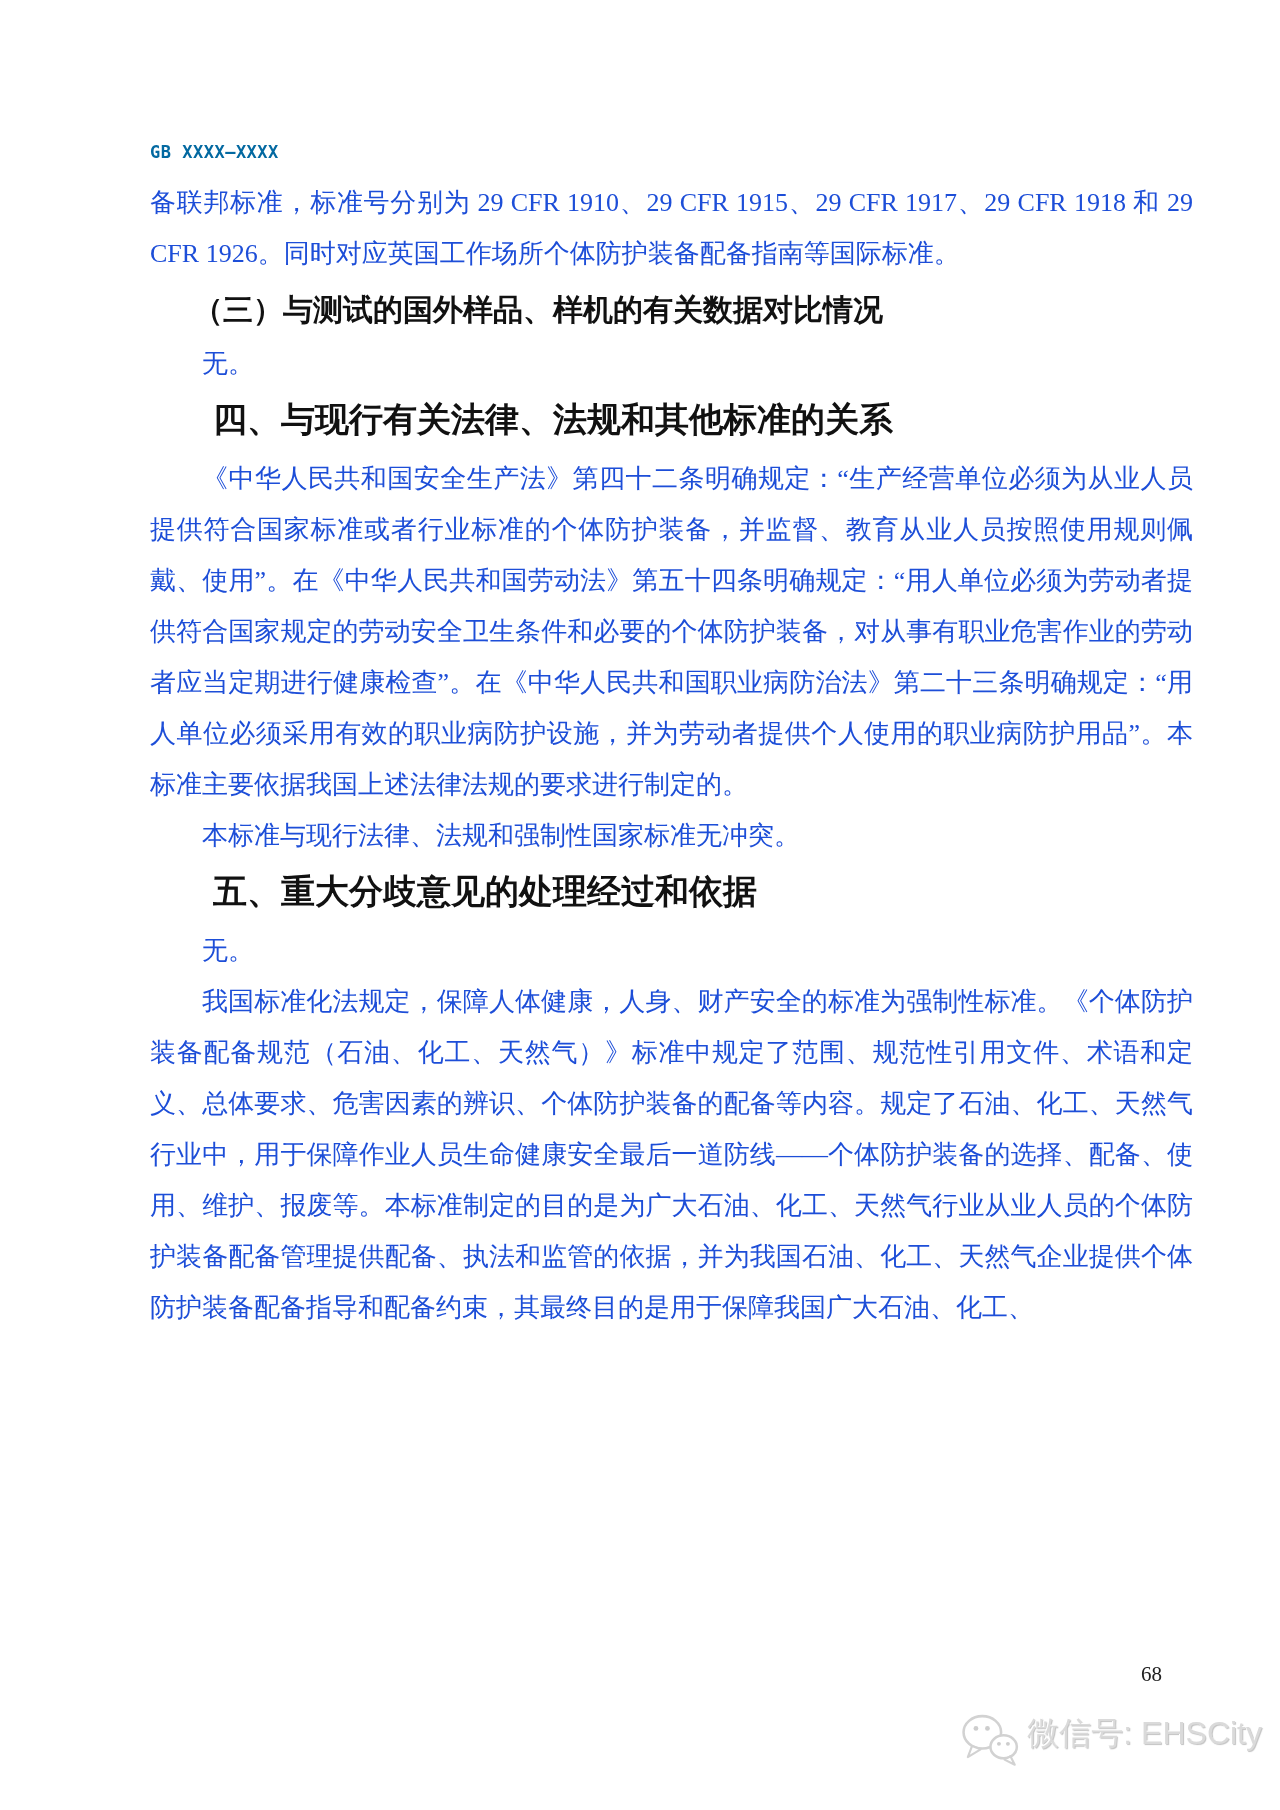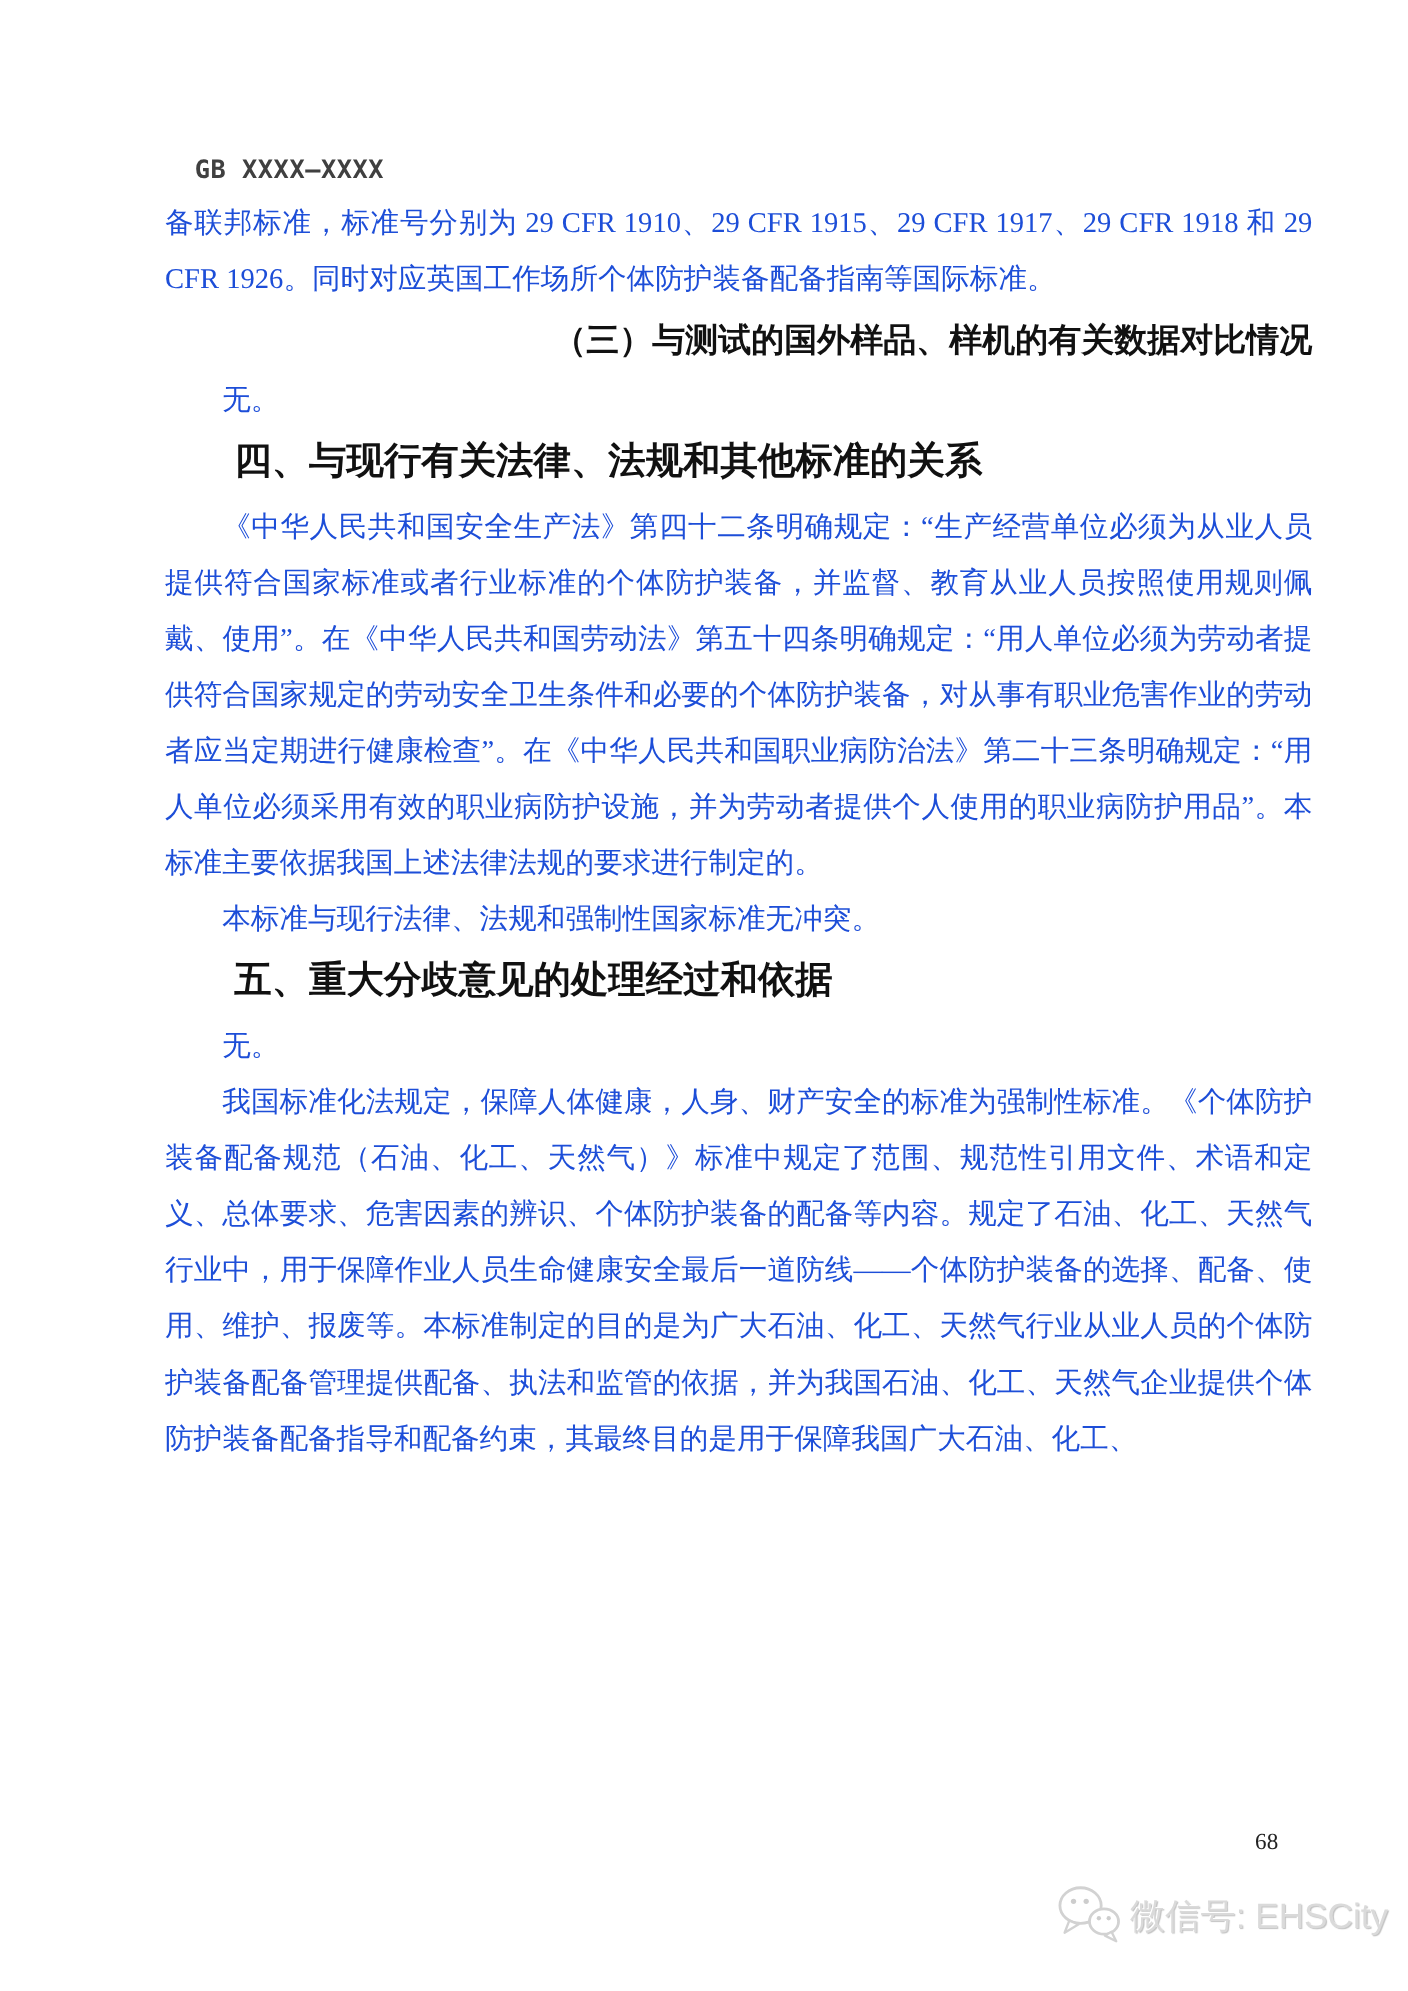--- a/index.html
+++ b/index.html
@@ -10,26 +10,25 @@
     background:#ffffff;
     overflow:hidden;
     font-family:"Liberation Serif", serif;
     color:#111111;
   }
   .header-code{
     position:absolute;
     left:150px;
     top:142px;
     font-family:"DejaVu Sans Mono", monospace;
-    font-size:23px;
+    font-size:17px;
     font-weight:bold;
     letter-spacing:0.5px;
-    color:#404040;
+    color:#0369a1;
     white-space:nowrap;
-    margin-left:27px;
   }
   .content{
     position:absolute;
     left:150px;
     top:177px;
     width:1043px;
   }
   .body-p{
     margin:0;
     font-size:26px;
@@ -42,21 +41,20 @@
   .body-p.no-indent{ text-indent:0; }
   .body-p.after-h3{ margin-top:7px; }
   .h3{
     margin:10px 0 0 0;
     padding-left:43px;
     font-family:"Liberation Sans", sans-serif;
     font-weight:bold;
     font-size:30px;
     line-height:42px;
     color:#111111;
-    text-align:right;
   }
   .h2{
     margin:6px 0 10px 0;
     padding-left:63px;
     font-family:"Liberation Sans", sans-serif;
     font-weight:bold;
     font-size:34px;
     line-height:48px;
     color:#111111;
   }
@@ -66,21 +64,20 @@
     right:118px;
     font-family:Liberation Serif, serif;
     font-size:21px;
     color:#222222;
   }
   .watermark{
     position:absolute;
     right:18px;
     top:1712px;
     display:flex;
-    align-items:center;
     gap:8px;
   }
   .watermark-text{
     font-family:"Liberation Sans", sans-serif;
     font-size:32px;
     color:#dadada;
     text-shadow:-1px -1px 0 #ffffff, 1px 1px 1px #c2c2c2;
     white-space:nowrap;
   }
   .wm-icon{ display:block; }

